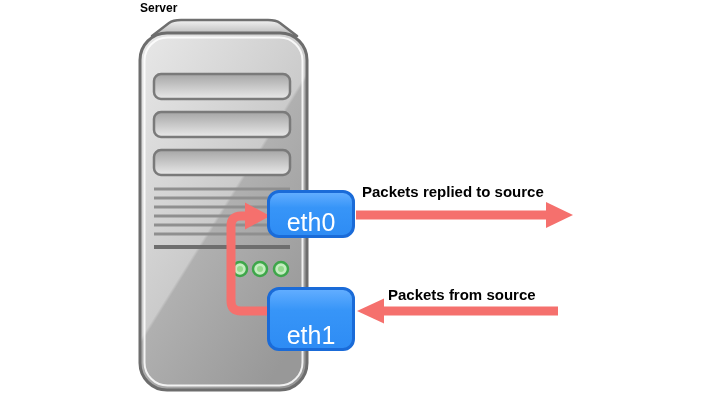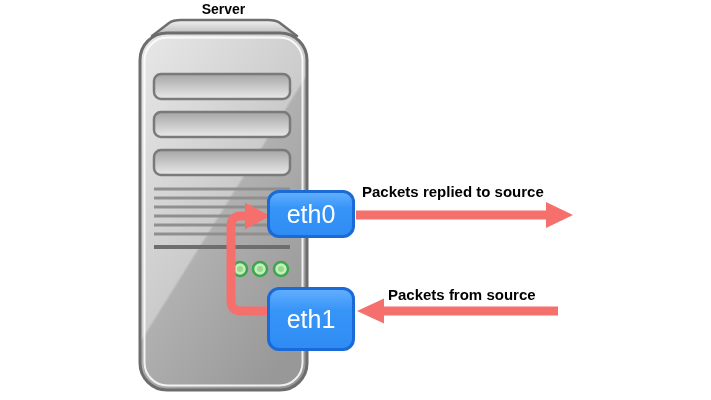--- a/index.html
+++ b/index.html
@@ -8,33 +8,33 @@
     width: 711px;
     height: 400px;
     background: #ffffff;
     font-family: "Liberation Sans", sans-serif;
     overflow: hidden;
   }
   #diagram-svg { position: absolute; left: 0; top: 0; }
   .title {
     position: absolute;
     left: 140px; top: 1px; width: 167px;
-    text-align: center;
-    font-size: 14px; font-weight: bold; color: #000000;
+    text-align: left;
+    font-size: 12px; font-weight: bold; color: #000000;
   }
   .badge {
     position: absolute;
     width: 88px; height: 48px;
     box-sizing: border-box;
     border: 3px solid #1a6bd8;
     border-radius: 12px;
     background: linear-gradient(180deg, #61adff 0%, #3795f8 35%, #2e8cf4 100%);
     color: #ffffff;
     font-size: 25px;
-    display: flex; align-items: center; justify-content: center;
+    display: flex; align-items: flex-end; justify-content: center;
     line-height: 1;
   }
   #badge-eth0 { left: 267px; top: 190px; }
   #badge-eth1 { left: 267px; top: 287px; height: 64px; }
   .flow-label {
     position: absolute;
     font-size: 15px; font-weight: bold; color: #000000;
     white-space: nowrap;
   }
   #label-reply { left: 362px; top: 183px; }

